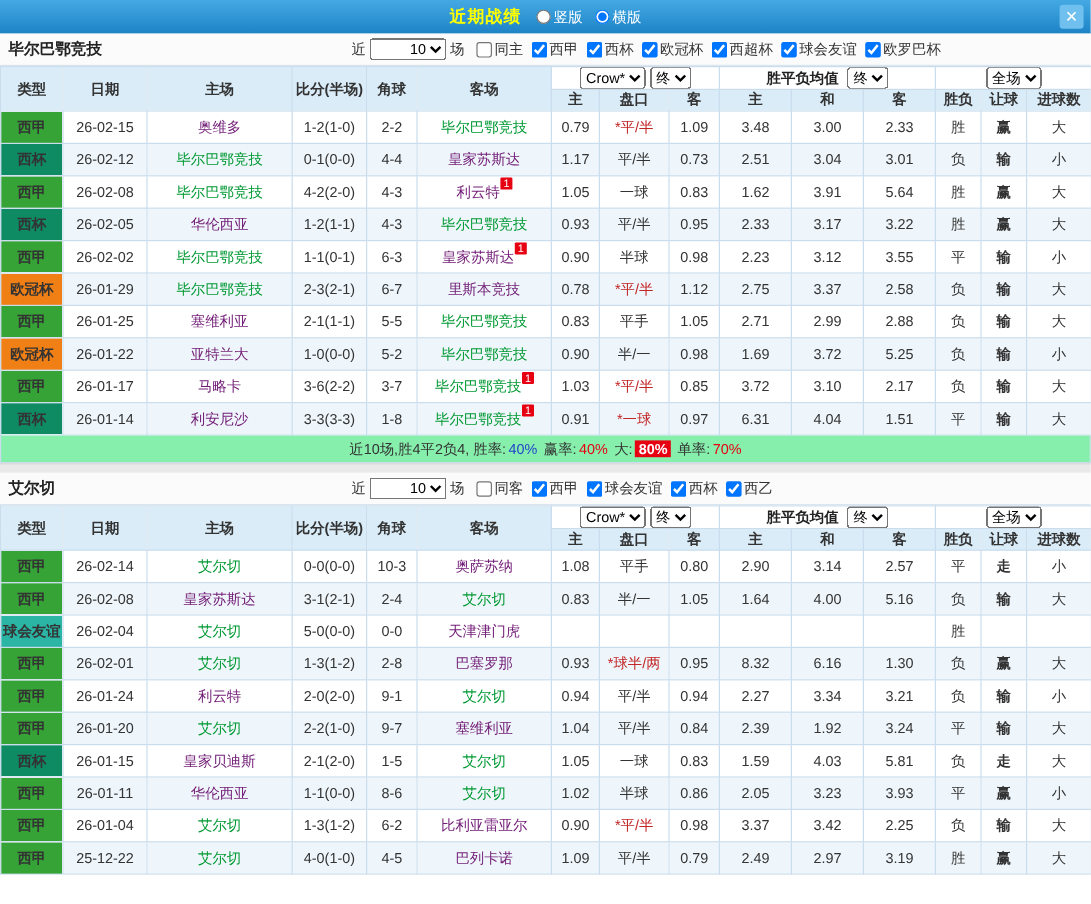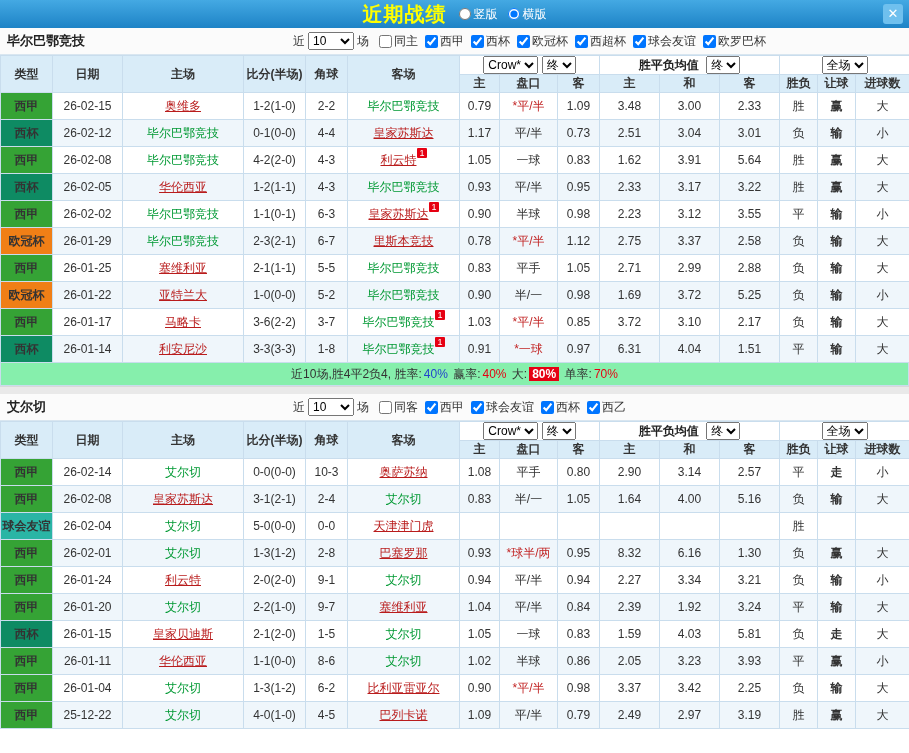--- a/index.html
+++ b/index.html
@@ -9,54 +9,54 @@
     font-family:"Liberation Sans","DejaVu Sans",sans-serif;
     font-size:12px; color:#333;
   }
   
   .topbar {
     height:28px; position:relative;
     background:linear-gradient(#44a9e3,#1d83c6);
     display:flex; justify-content:center; align-items:center;
   }
   .topbar-center { display:flex; align-items:center; gap:12px; }
-  .title { color:#ffff00; font-weight:bold; font-size:20px; letter-spacing:1px; }
+  .title { color:#ffff00; font-weight:bold; font-size:14px; letter-spacing:1px; }
   .radios { display:flex; gap:10px; align-items:center; }
   .radio-opt { color:#fff; font-size:12px; display:flex; align-items:center; gap:3px; cursor:pointer; }
   .radio-opt input { margin:0; width:12px; height:12px; }
   .close-btn {
     position:absolute; right:6px; top:50%; transform:translateY(-50%);
     width:20px; height:20px; background:#6fc0ee; color:#fff; font-weight:bold;
     text-align:center; line-height:20px; border-radius:3px; font-size:13px; cursor:pointer;
   }
   
   .section-bar {
     height:27px; display:flex; align-items:center; position:relative;
     background:#fbfbfb; border-bottom:1px solid #d9e6f0; padding-left:7px;
   }
   .team-name { font-size:13px; font-weight:bold; color:#222; }
   .filter { position:absolute; left:290px; display:flex; align-items:center; font-size:12px; color:#333; }
   .flabel { margin:0 3px; }
   .sel { font-size:12px; height:18px; font-family:inherit; }
-  .count { width:46px; }
+  .count { width:64px;text-align:right; }
   .checkboxes { display:flex; align-items:flex-start; }
   .cb { display:flex; align-items:center; margin-left:7px; cursor:pointer; }
   .cb input { margin:0 2px 0 0; width:13px; height:13px; }
   
   table.grid { width:909px; border-collapse:collapse; table-layout:fixed; text-align:center; font-size:12px; }
   .grid th, .grid td { border:1px solid #c9dded; padding:0 1px; overflow:hidden; white-space:nowrap; }
   .grid thead th { background:#d9ecf8; height:18px; font-weight:bold; color:#333; }
   .grid thead .selcell { background:#ffffff; font-weight:normal; }
   .avg-title { font-weight:bold; margin-right:4px; color:#222; }
   .grid tbody td { height:27px; color:#333; background:#fff; }
   .grid tbody tr:nth-child(even) td { background:#eff6fb; }
   td.league { color:#fff; font-weight:bold; }
   td.date { color:#444; }
   span.focus { color:#009933; }
-  span.plainteam { color:#b91c1c;text-decoration:underline; }
+  span.plainteam { color:#701a75; }
   td.score { color:#e60012; }
   td.corner { color:#333; }
   td.num { color:#c22525; }
   td.hcp { color:#333; }
   td.hcp.star { color:#c22525; }
   .c-red { color:#e60012; }
   .c-blue { color:#2244cc; }
   .c-green { color:#009933; }
   td.hres { font-weight:bold; }
   sup.card {

